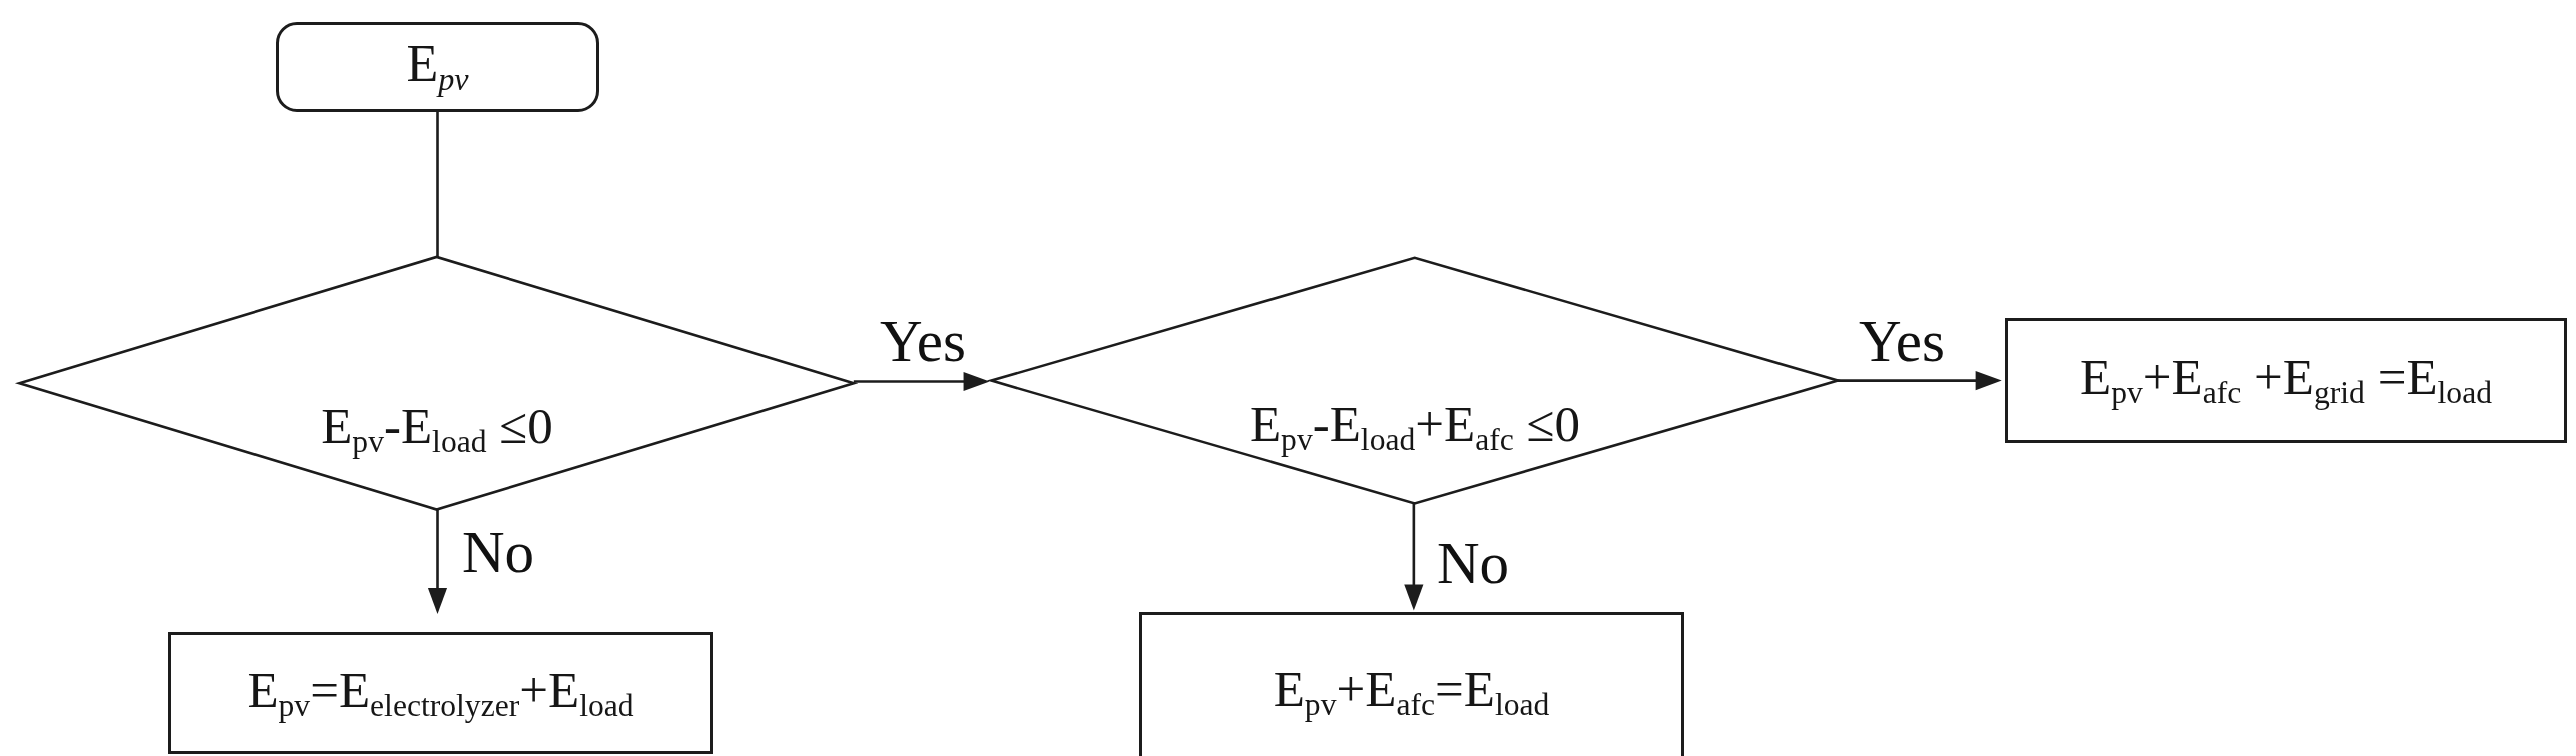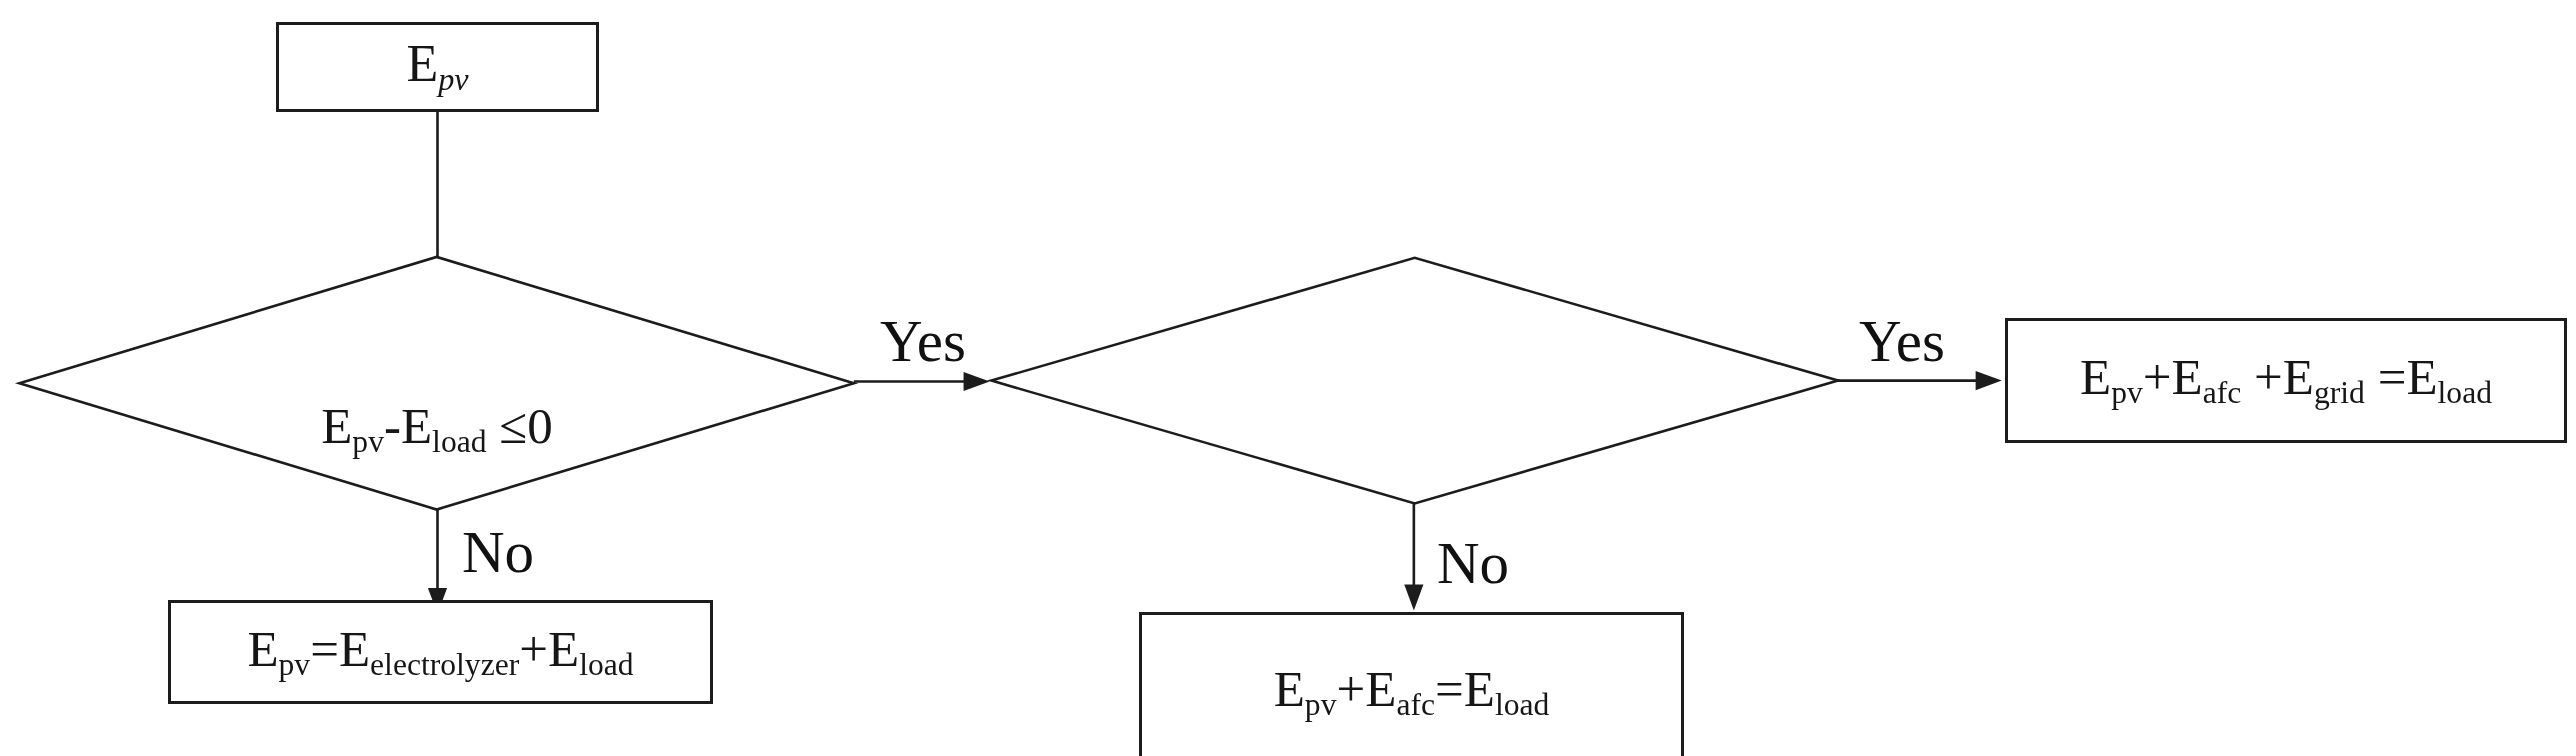--- a/index.html
+++ b/index.html
@@ -85,42 +85,45 @@
     <line x1="2110" y1="437" x2="2270" y2="437" stroke="#1c1c1c" stroke-width="3"></line>
     <polygon points="2298,437 2268,426 2268,448" fill="#1c1c1c"></polygon>
 
     <line x1="502" y1="585" x2="502" y2="678" stroke="#1c1c1c" stroke-width="3"></line>
     <polygon points="502,705 491,675 513,675" fill="#1c1c1c"></polygon>
 
     <line x1="1623" y1="578" x2="1623" y2="674" stroke="#1c1c1c" stroke-width="3"></line>
     <polygon points="1623,701 1612,671 1634,671" fill="#1c1c1c"></polygon>
   </svg>
 
-  <div class="node-box" style="left:276px; top:22px; width:323px; height:90px;">
+  <div class="node-box" style="left:276px; top:22px; width:323px; height:90px;border-radius:21px;">
     <span class="eq" style="font-size:52px;"><span>E</span><span class="sub it">pv</span></span>
   </div>
 
   <div class="diamond-label" style="left:132px; top:348px; width:610px; height:70px;">
     <span class="eq"><span>E</span><span class="sub">pv</span><span>-</span><span>E</span><span class="sub">load</span><span> ≤0</span></span>
   </div>
 
+  <div class="diamond-label" style="left:1110px; top:346px; width:610px; height:70px;">
+    <span class="eq"><span>E</span><span class="sub">pv</span><span>-</span><span>E</span><span class="sub">load</span><span>+</span><span>E</span><span class="sub">afc</span><span> ≤0</span></span>
+  </div>
 
   <div class="edge-label centered" style="left:836px; top:312px;">Yes</div>
 
   <div class="edge-label centered" style="left:1815px; top:312px;">Yes</div>
 
   <div class="edge-label" style="left:462px; top:523px;">No</div>
 
   <div class="edge-label" style="left:1437px; top:534px;">No</div>
 
   <div class="node-box" style="left:2005px; top:318px; width:562px; height:125px;">
     <span class="eq"><span>E</span><span class="sub">pv</span><span>+</span><span>E</span><span class="sub">afc</span><span> +</span><span>E</span><span class="sub">grid</span><span> =</span><span>E</span><span class="sub">load</span></span>
   </div>
 
-  <div class="node-box" style="left:168px; top:600px; width:545px; height:104px;">
+  <div class="node-box" style="left:168px; top:632px; width:545px; height:122px;">
     <span class="eq"><span>E</span><span class="sub">pv</span><span>=</span><span>E</span><span class="sub">electrolyzer</span><span>+</span><span>E</span><span class="sub">load</span></span>
   </div>
 
   <div class="node-box" style="left:1139px; top:612px; width:545px; height:160px;">
     <span class="eq"><span>E</span><span class="sub">pv</span><span>+</span><span>E</span><span class="sub">afc</span><span>=</span><span>E</span><span class="sub">load</span></span>
   </div>
 
 </div>
 
 

